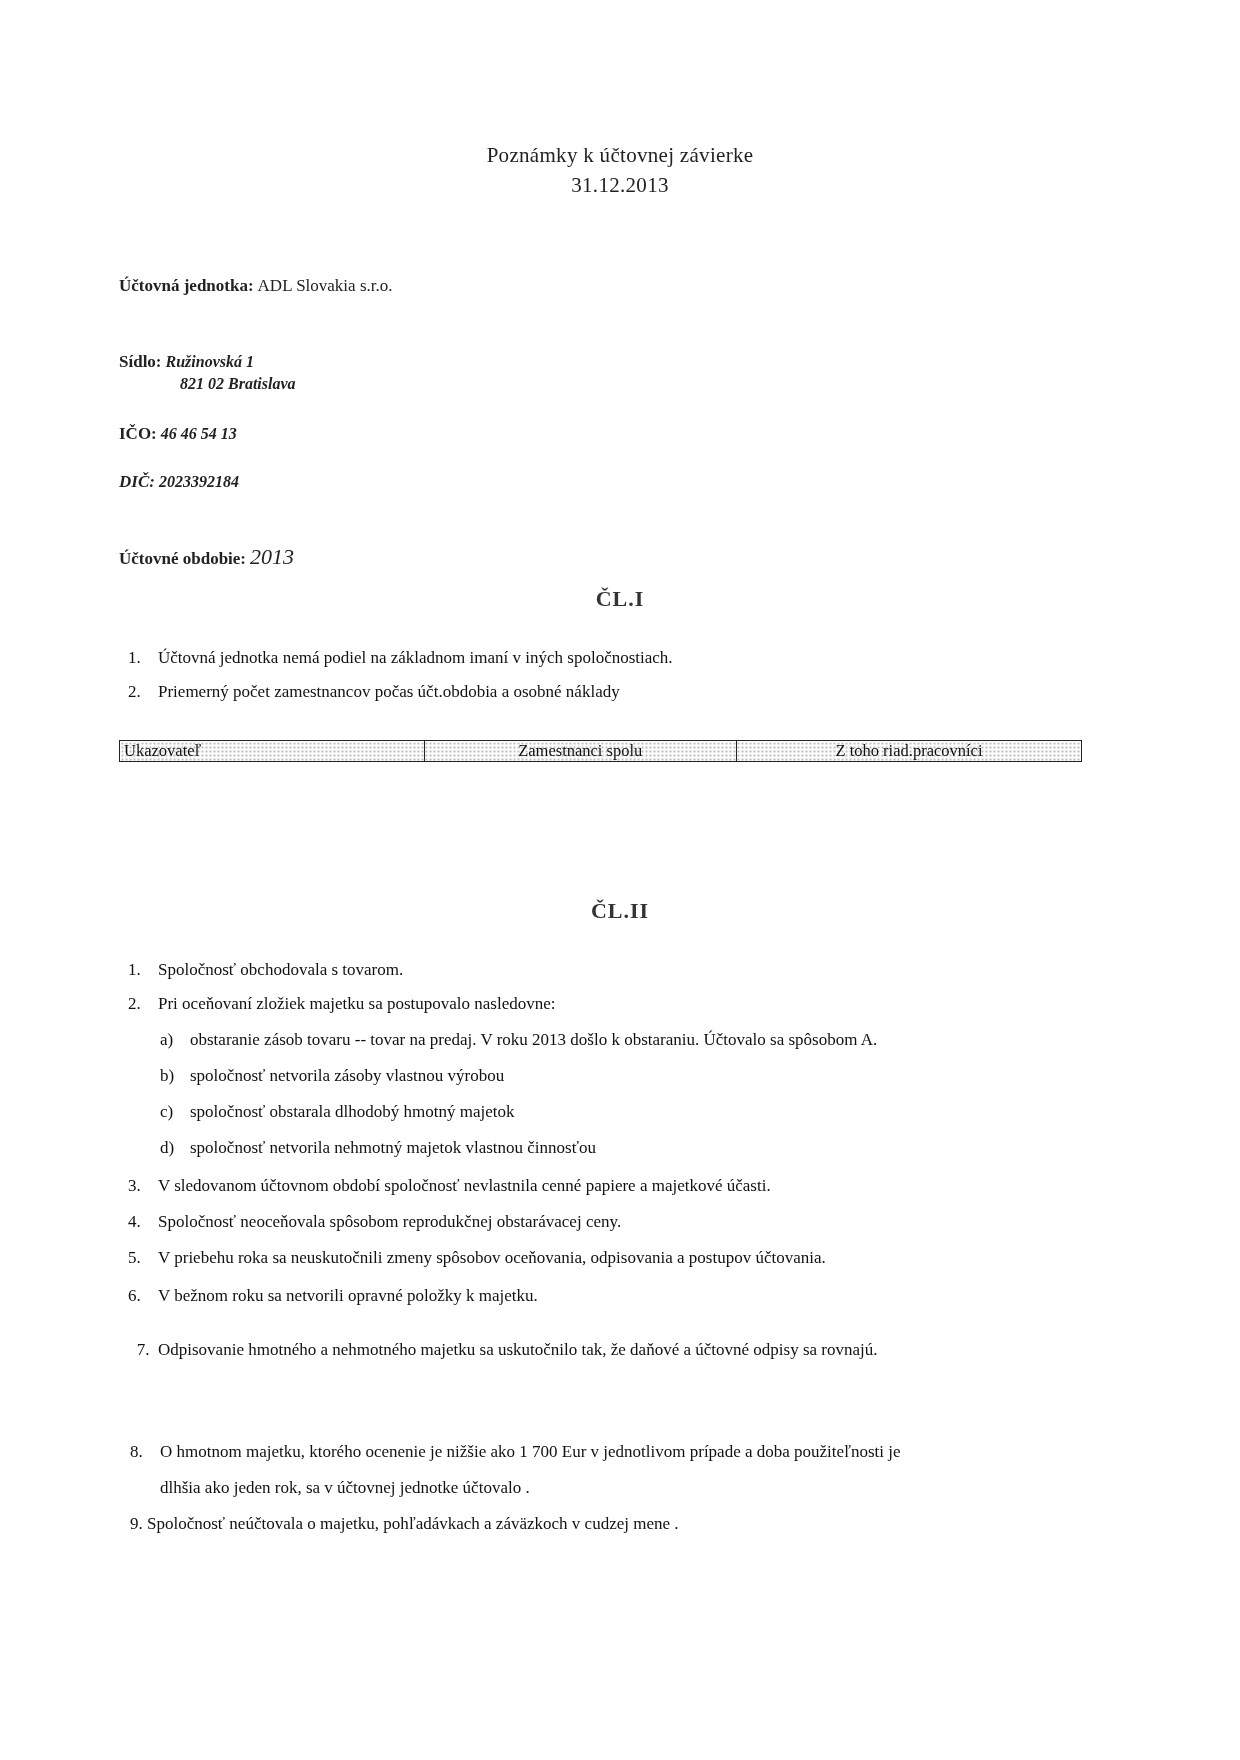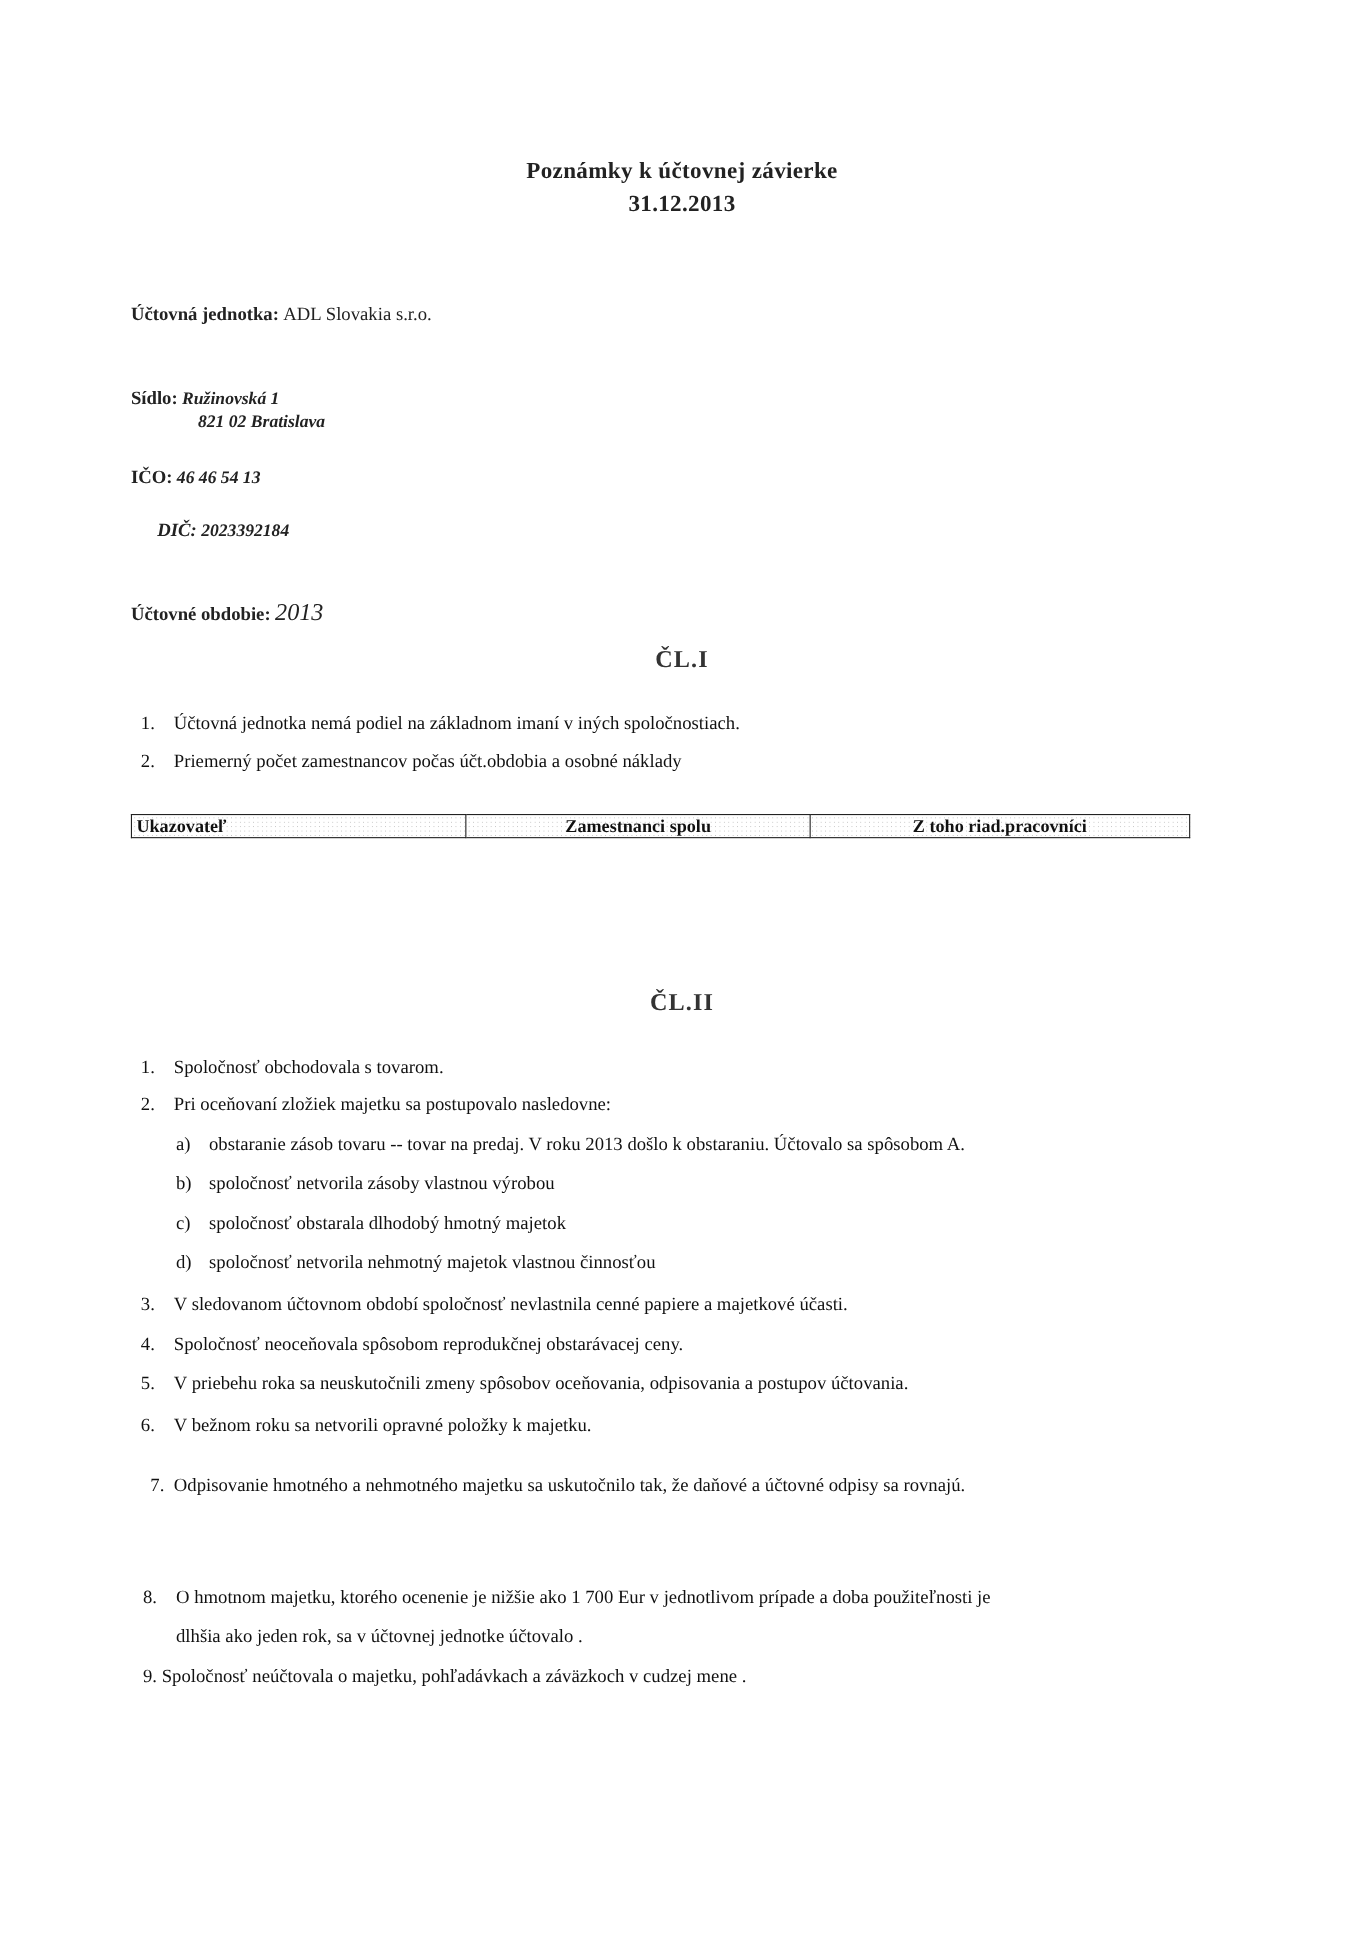--- a/index.html
+++ b/index.html
@@ -2,41 +2,41 @@
 <html><head>
   <meta charset="utf-8">
   <style>
     html, body { margin: 0; padding: 0; background: #ffffff; }
     body {
       width: 1240px; height: 1760px; position: relative; overflow: hidden;
       font-family: "Liberation Serif", "DejaVu Serif", serif; color: #111;
     }
     .abs { position: absolute; }
     .title {
-      left: 0; width: 1240px; text-align: center; font-weight: bold;
+      left: 0; width: 1240px; text-align: center; font-weight: normal;
       font-size: 21px; color: #222; letter-spacing: 0.3px;
     }
     .label { font-weight: bold; font-size: 17px; color: #222; }
     .ital { font-style: italic; font-weight: bold; font-size: 16px; color: #222; }
     .ital-n { font-style: italic; font-size: 22px; color: #222; }
     .article {
       left: 0; width: 1240px; text-align: center; font-size: 22px;
       font-weight: bold; color: #333; letter-spacing: 1px;
     }
     .item { font-size: 17px; color: #111; white-space: nowrap; }
     .num { display: inline-block; width: 30px; }
     table.emp {
       position: absolute; left: 119px; top: 740px; width: 963px;
       border-collapse: collapse; font-size: 16.5px;
     }
     table.emp td, table.emp th {
       border: 1.5px solid #222; padding: 0 4px; height: 20px; line-height: 20px;
     }
     table.emp th {
-      font-weight: bold; text-align: center;
+      font-weight: normal; text-align: center;
       background-image: radial-gradient(#bbb 0.7px, transparent 0.8px);
       background-size: 4px 4px;
     }
     table.emp th.first { text-align: left; }
     table.emp td.rowlabel { font-weight: bold; text-align: left; }
     table.emp td.val { text-align: center; }
     .col1 { width: 314px; }
     .col2 { width: 322px; }
     .col3 { width: 356px; }
   </style>
@@ -56,21 +56,21 @@
   <span class="ital">Ružinovská 1</span>
 </div>
 <div class="abs ital" style="left:180px; top:375px;">821 02 Bratislava</div>
 
 <div class="abs" style="left:119px; top:424px;">
   <span class="label">IČO:</span>
   <span class="ital">46 46 54 13</span>
 </div>
 
 <div class="abs" style="left:119px; top:472px;">
-  <span class="ital" style="font-size:17px;margin-left:24px;">DIČ:</span>
+  <span class="ital" style="font-size:17px;">DIČ:</span>
   <span class="ital">2023392184</span>
 </div>
 
 <div class="abs" style="left:119px; top:544px;">
   <span class="label">Účtovné obdobie:</span>
   <span class="ital-n">2013</span>
 </div>
 
 <div class="abs article" style="top:586px;">ČL.I</div>
 

